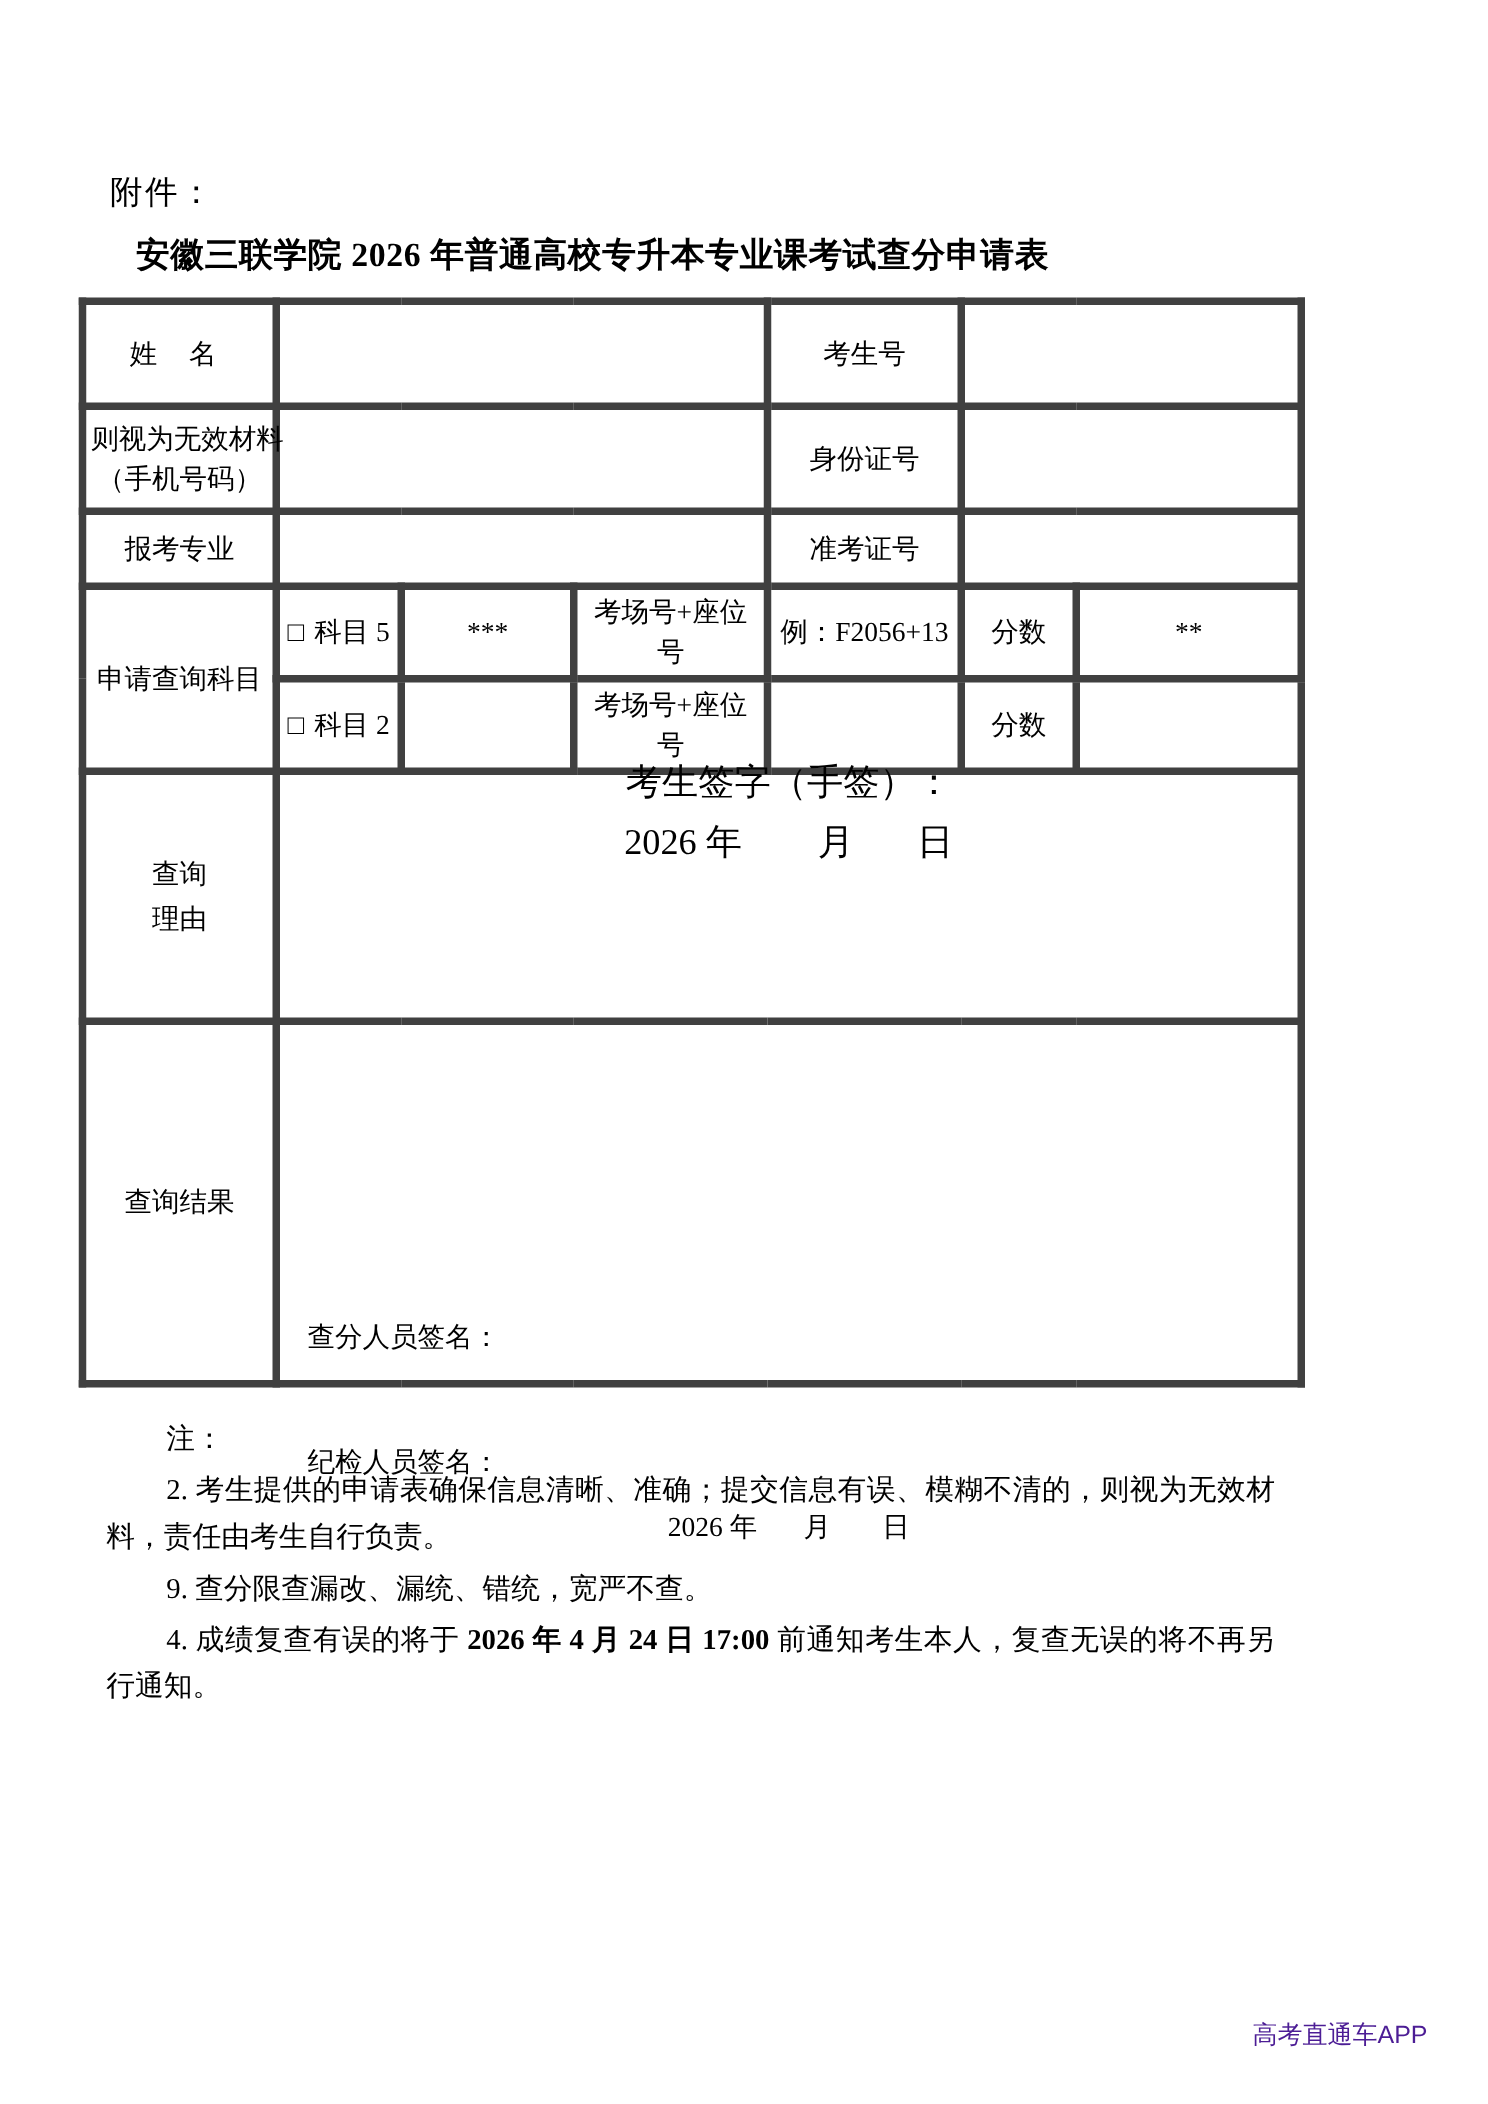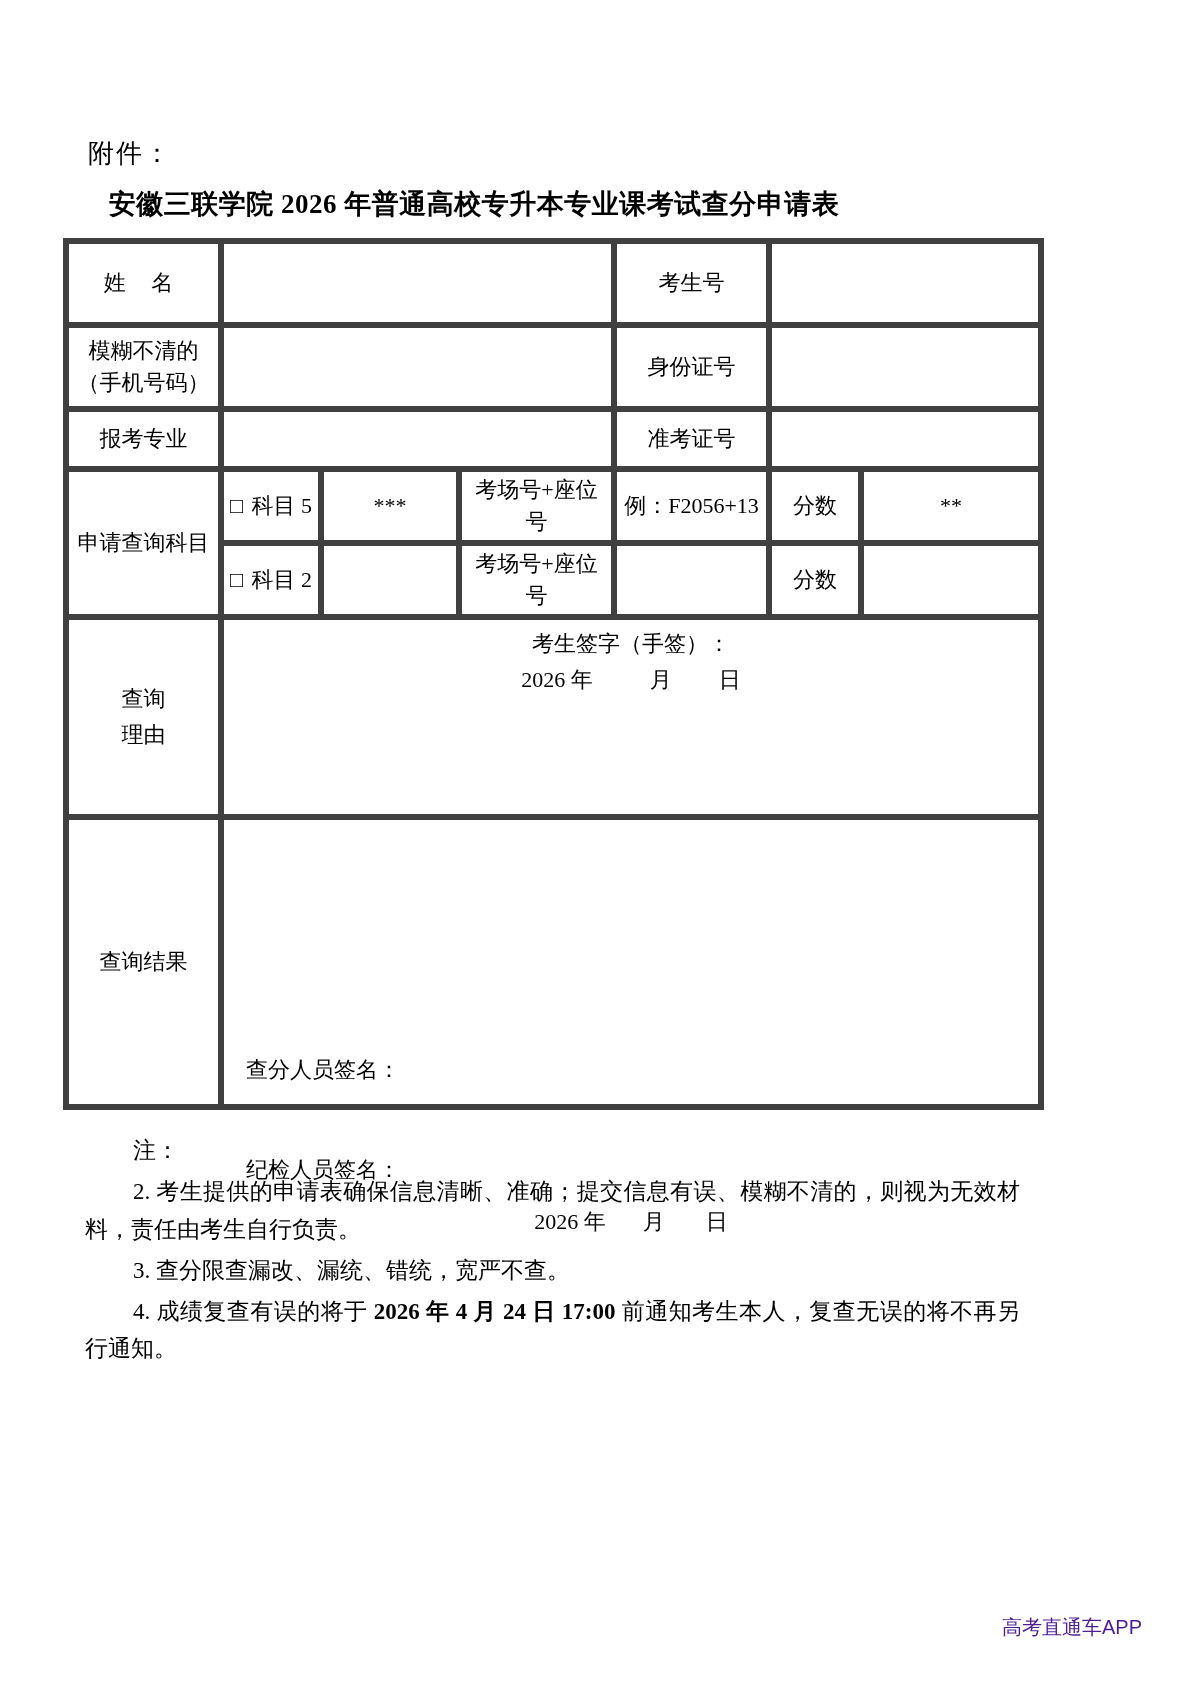--- a/index.html
+++ b/index.html
@@ -79,21 +79,21 @@
     position: relative;
     height: 100%;
     text-align: center;
   }
   .sign-block {
     position: absolute;
     left: 0;
     right: 0;
     bottom: 18px;
     text-align: center;
-    font-size: 22px;
+    font-size: 29px;
     line-height: 1.65;
   }
   .sign-date .yr { letter-spacing: 0px; }
   .sign-date .gap1 { display: inline-block; width: 46px; }
   .sign-date .gap2 { display: inline-block; width: 36px; }
 
   .result-body {
     position: relative;
     height: 100%;
     text-align: left;
@@ -172,21 +172,21 @@
     <tbody>
         <tr class="h-row1">
       <td class="cell-label sp-wide">姓  名</td>
       <td colspan="3"></td>
       <td class="cell-label">考生号</td>
       <td colspan="2"></td>
     </tr>
 
     <tr class="h-row2">
       <td class="cell-label">
-        <div>模糊不清的</div>
+        <div>则视为无效材料</div>
         <div>（手机号码）</div>
       </td>
       <td colspan="3"></td>
       <td class="cell-label">身份证号</td>
       <td colspan="2"></td>
     </tr>
 
     <tr class="h-row3">
       <td class="cell-label">报考专业</td>
       <td colspan="3"></td>
@@ -253,19 +253,19 @@
           </div>
         </div>
       </td>
     </tr>
   </tbody>
     </table>
 
   <div class="notes">
     <p class="note-head">注：</p>
     <p class="indent">2. 考生提供的申请表确保信息清晰、准确；提交信息有误、模糊不清的，则视为无效材料，责任由考生自行负责。</p>
-    <p class="indent">3. 查分限查漏改、漏统、错统，宽严不查。</p>
+    <p class="indent">9. 查分限查漏改、漏统、错统，宽严不查。</p>
     <p class="indent"><span>4. 成绩复查有误的将于 </span><span class="b">2026 年 4 月 24 日 17:00</span><span> 前通知考生本人，复查无误的将不再另行通知。</span></p>
   </div>
 
   <div class="watermark">高考直通车APP</div>
 
 </div>
 
 </body></html>

